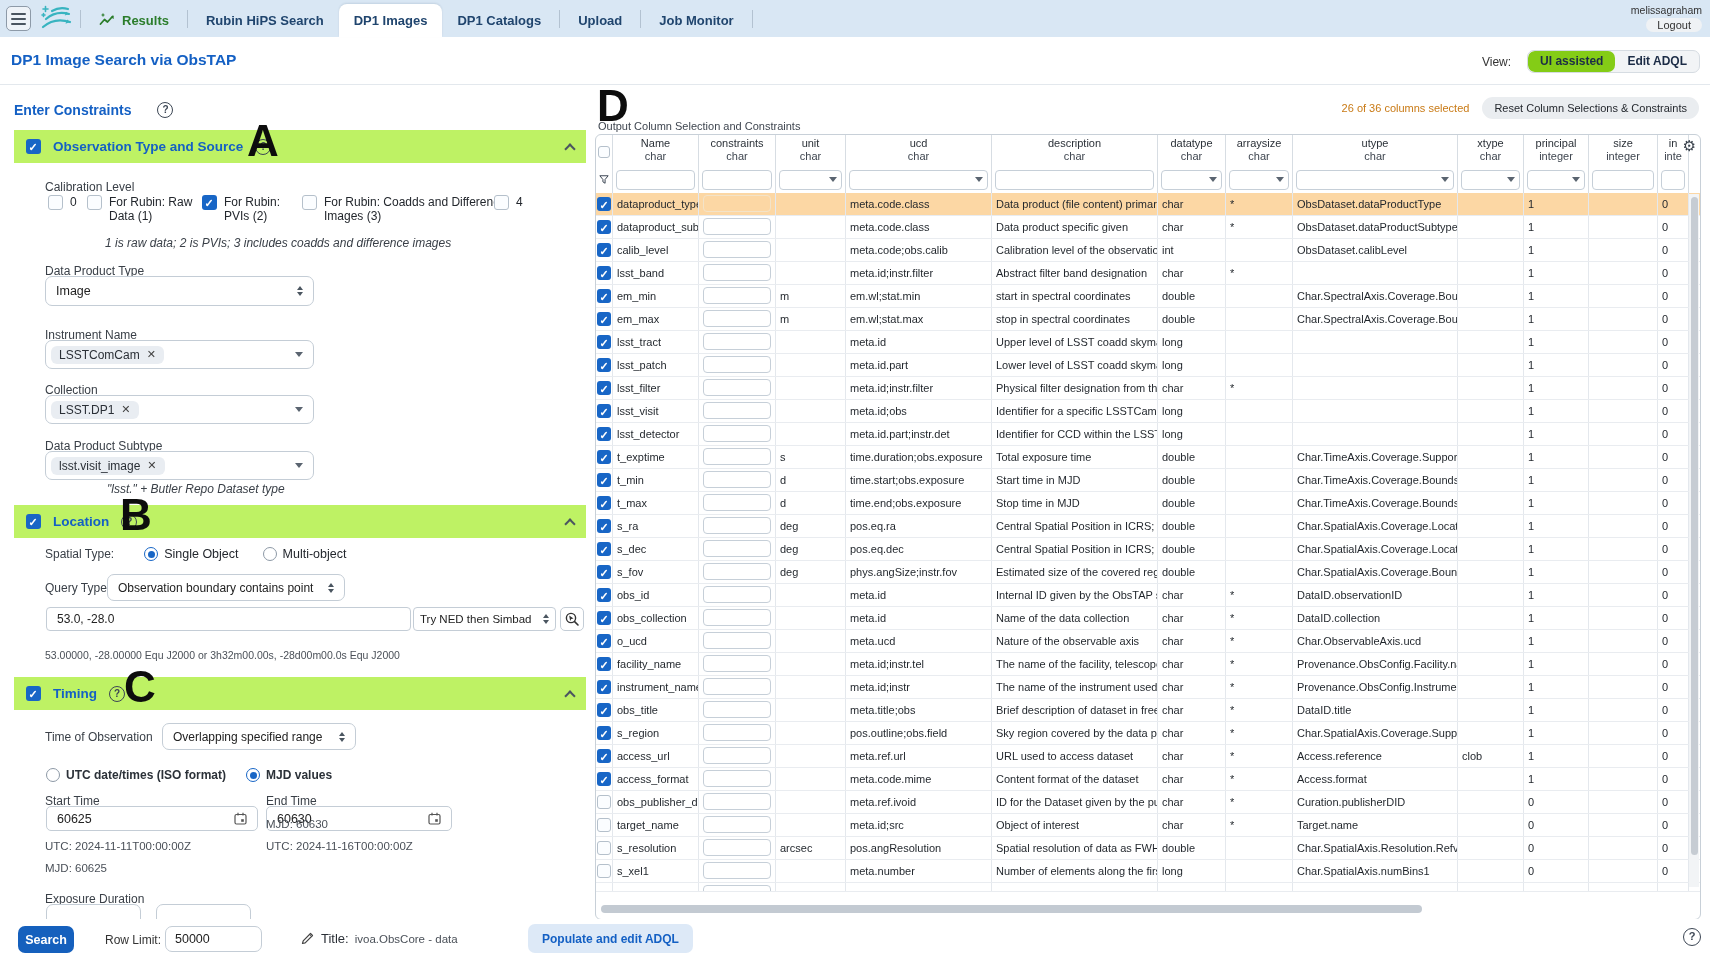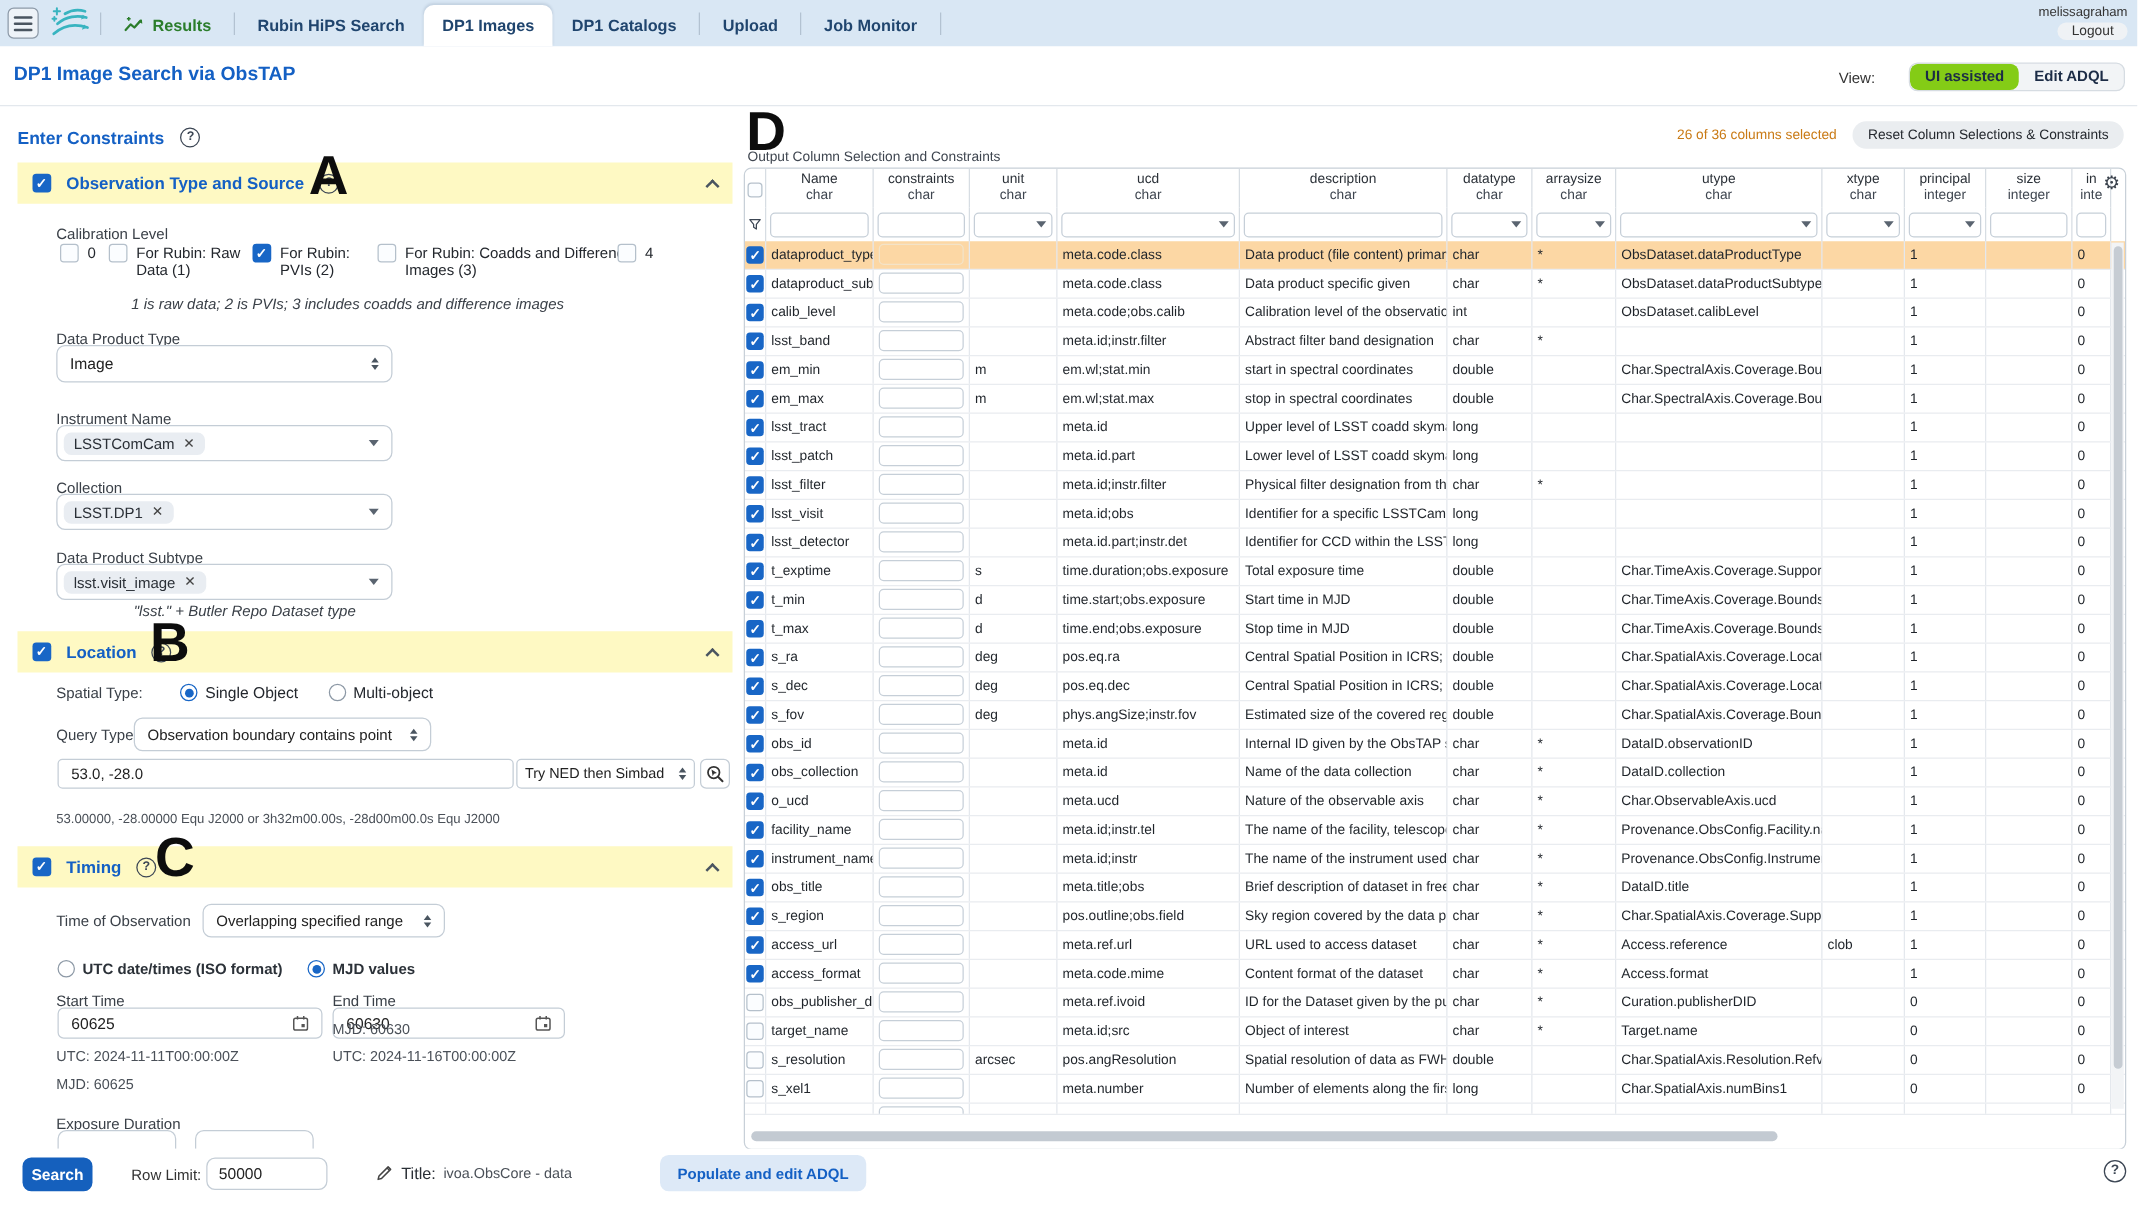--- a/index.html
+++ b/index.html
@@ -26,21 +26,21 @@
     align-items:flex-end; gap:2px; }
   .uname { font-size:10.5px; color:#333; }
   .logout { font-size:11px; color:#333; background:#eff2f5; border-radius:9px;
     padding:1px 11px; border:0; }
 
   
   .titlebar { position:absolute; top:37px; left:0; width:100%; height:48px;
     border-bottom:1px solid #e3e8ed; }
   .page-title { position:absolute; left:11px; top:14px; font-size:15.5px;
     font-weight:700; color:#1460c4; }
-  .viewctl { position:absolute; right:10px; top:13px; display:flex; align-items:center; gap:27px; }
+  .viewctl { position:absolute; right:10px; top:13px; display:flex; align-items:center; gap:16px; }
   .viewlbl { font-size:12px; color:#333; }
   .seg { display:flex; border:1px solid #d6dce2; background:#f2f4f6; border-radius:7px;
     overflow:hidden; height:23px; }
   .seg > div { padding:0 12px; font-size:12px; font-weight:700; color:#1c2c46;
     line-height:21px; }
   .seg > .sel { background:#84cc16; border-radius:7px; }
 
   
   .cb { display:inline-block; width:15px; height:15px; border-radius:3px; flex:none; position:relative; }
   .cb.on { background:#1866c6; }
@@ -67,23 +67,23 @@
   .ibox { border:1px solid #c4cdd6; border-radius:7px; background:#fff;
     font-size:12.5px; color:#222; display:flex; align-items:center; padding:0 10px; }
   .chip { background:#e9edf2; border-radius:6px; padding:2px 8px; font-size:12px;
     color:#2a2f36; display:inline-flex; gap:7px; align-items:center; }
   .chip .x { color:#444; font-size:11px; }
   .biglet { position:absolute; font-size:44px; font-weight:900; color:#0d0d0d;
     line-height:1; letter-spacing:-1px; }
 
   
   .lpanel { position:absolute; left:10px; top:92px; width:578px; height:827px; overflow:hidden; }
-  .ec-row { position:absolute; left:4px; top:10px; display:flex; gap:13px; align-items:flex-start; }
+  .ec-row { position:absolute; left:4px; top:10px; display:flex; gap:26px; align-items:flex-start; }
   .ec-title { font-size:14px; font-weight:700; color:#1460c4; }
-  .secbar { position:absolute; left:4px; width:572px; height:33px; background:#fef9c3;
+  .secbar { position:absolute; left:4px; width:572px; height:33px; background:#bef264;
     display:flex; align-items:center; gap:12px; padding:0 12px; }
   .secbar .lbl { font-size:13.5px; font-weight:600; color:#1460c4; }
   .secbar .chev { margin-left:auto; margin-top:4px; }
   .flabel { position:absolute; font-size:12px; color:#3a4048; }
   .fnote { position:absolute; font-size:12px; font-style:italic; color:#3a4048; }
   .smallnote { position:absolute; font-size:10.5px; color:#4a5058; }
   .radrow { position:absolute; display:flex; align-items:center; gap:6px; font-size:12.5px; color:#23272d; }
 
   
   .rpanel { position:absolute; left:595px; top:84px; width:1108px; height:836px; }

